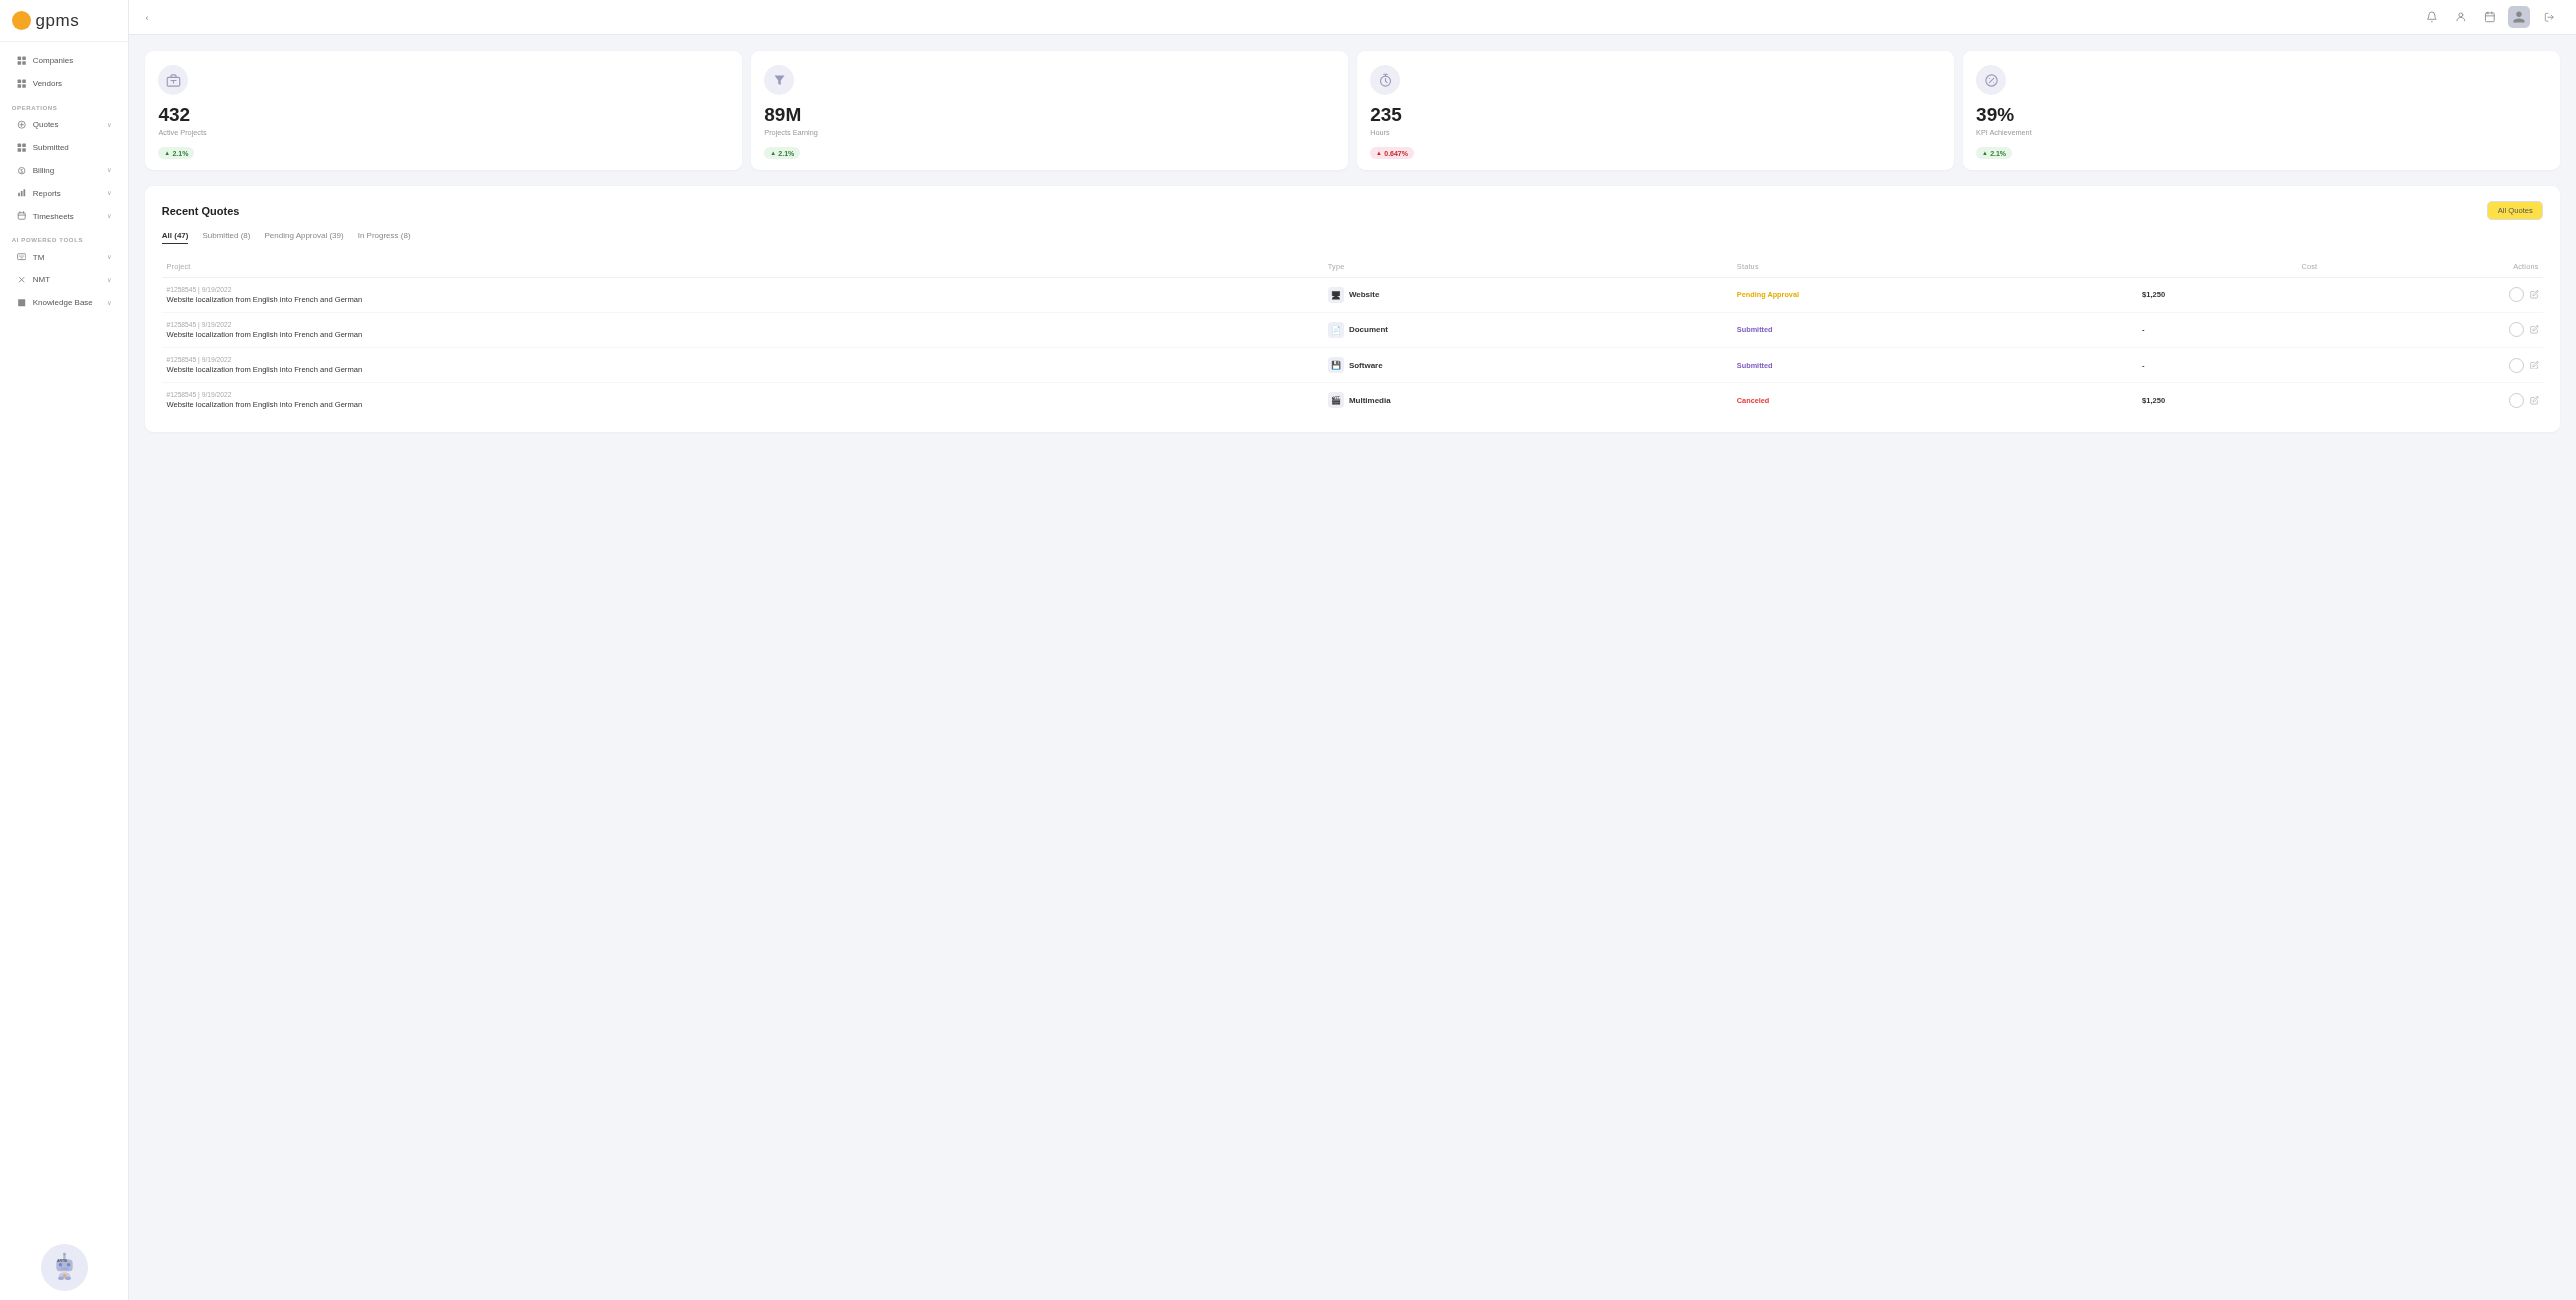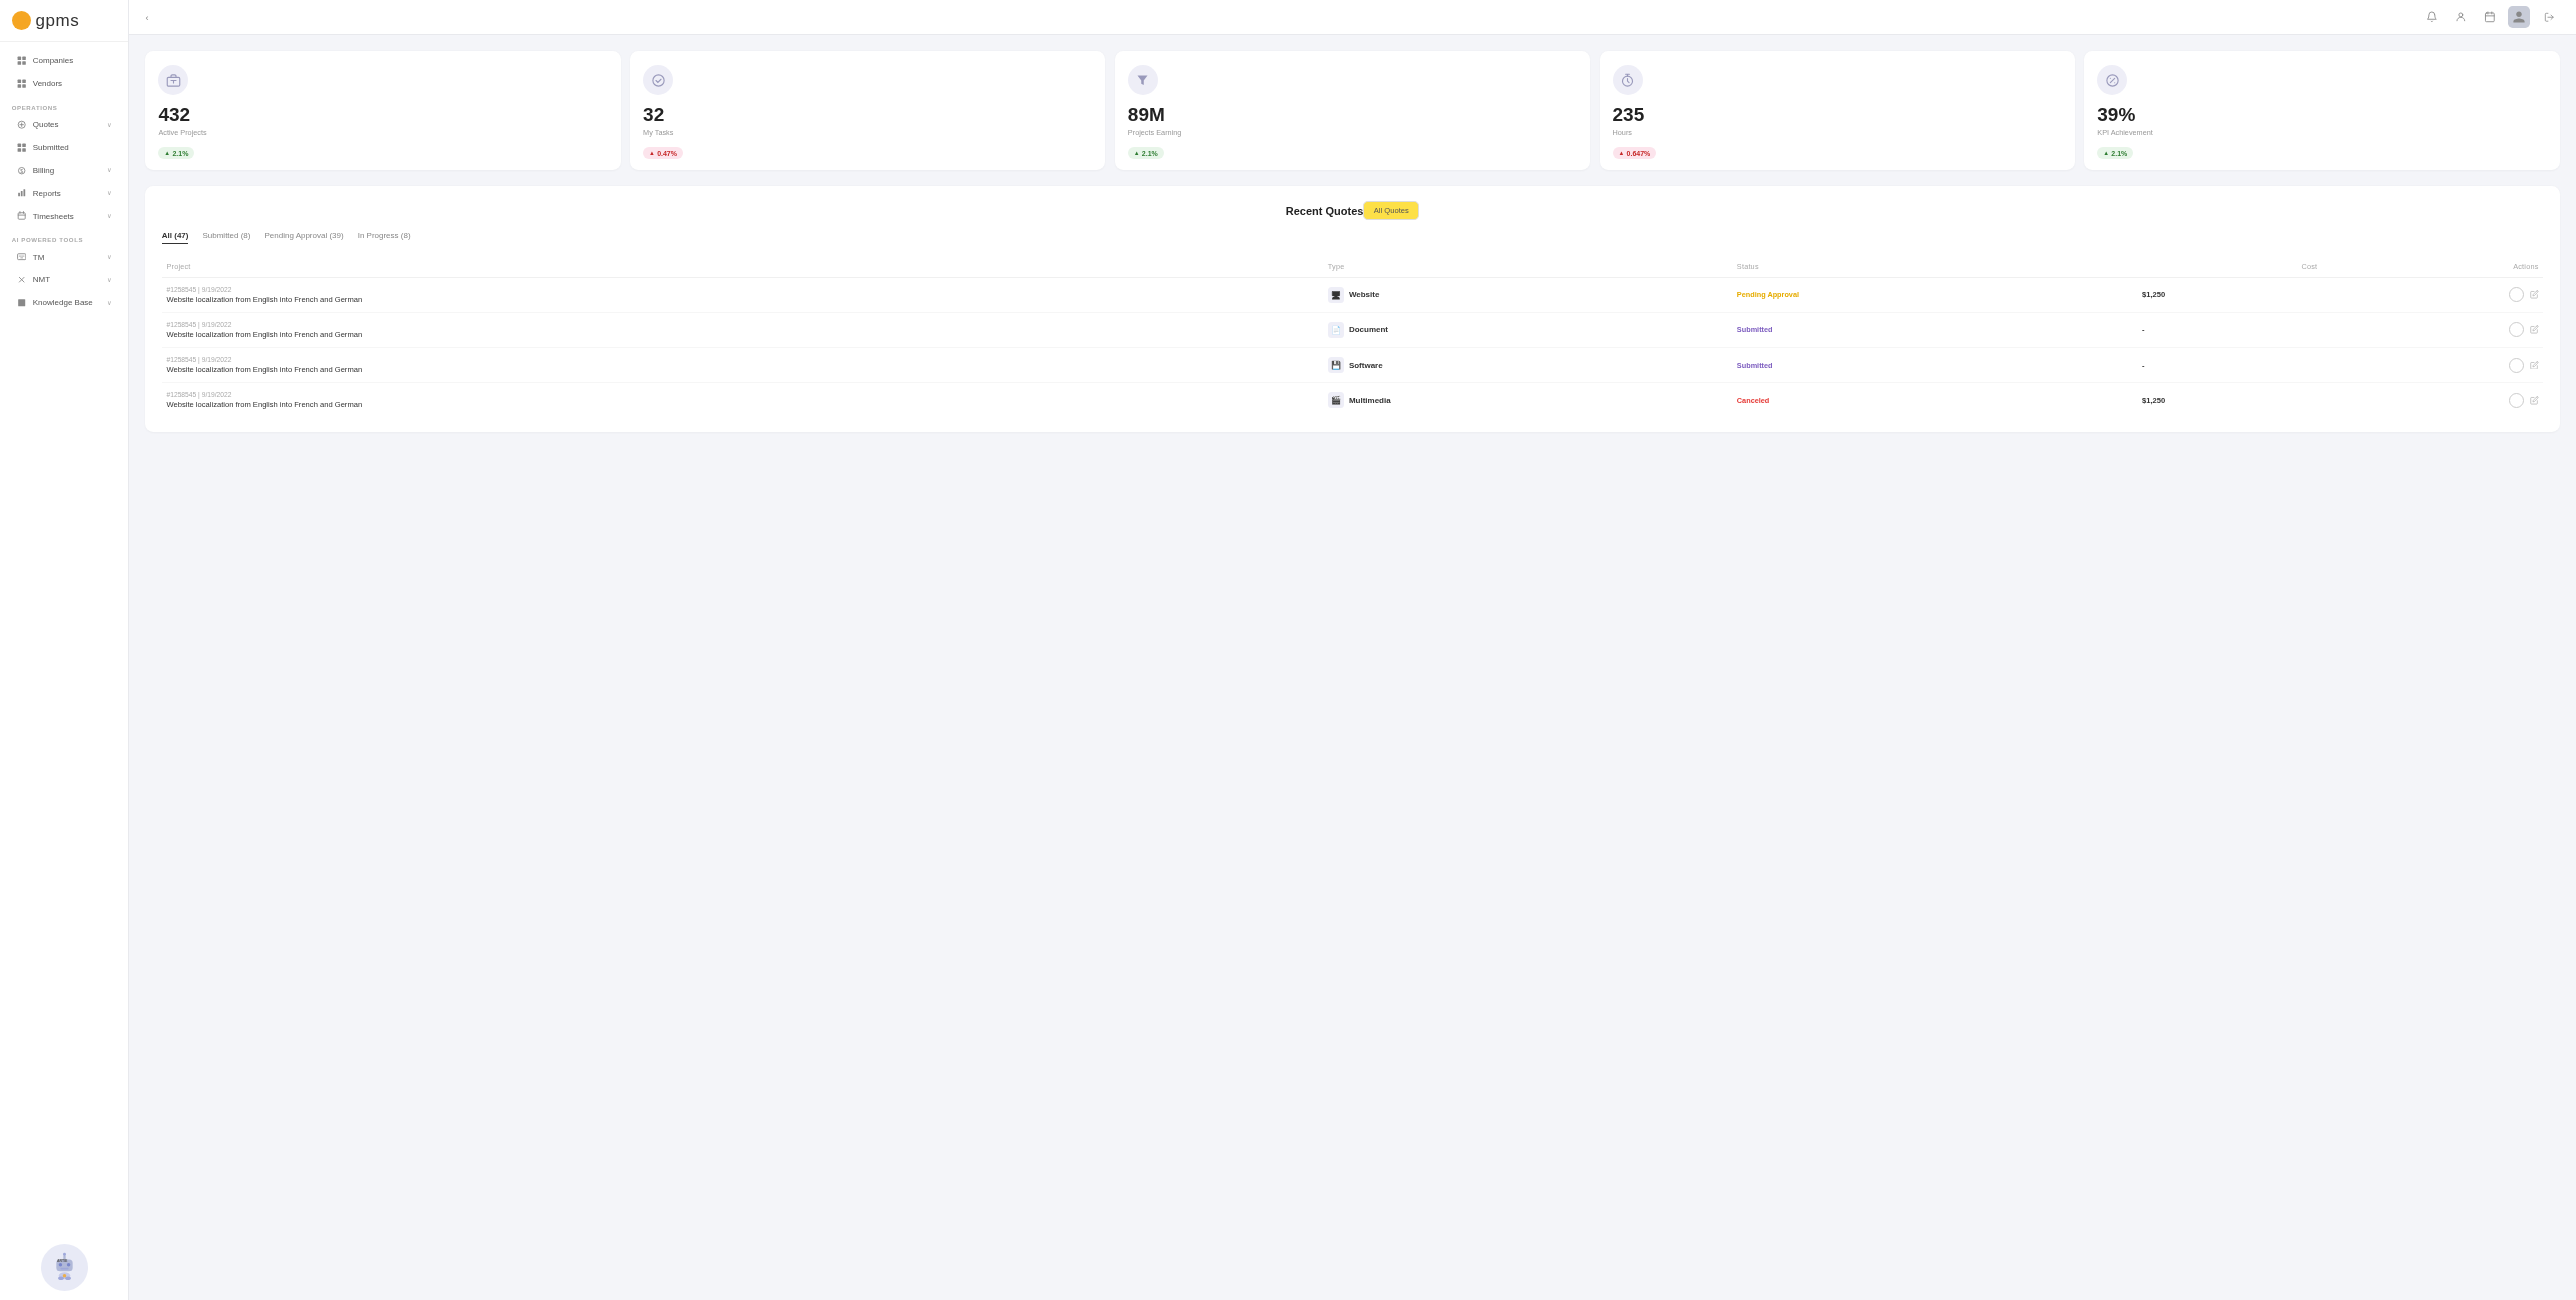--- a/index.html
+++ b/index.html
@@ -48,21 +48,21 @@
     .stat-icon svg { width: 15px; height: 15px; }
     .stat-value { font-size: 19px; font-weight: 700; color: #222; margin-bottom: 2.3px; line-height: 1.1; }
     .stat-label { font-size: 7.3px; color: #999; margin-bottom: 10.5px; }
     .stat-badge { display: inline-flex; align-items: center; gap: 2.3px; padding: 2.3px 5.9px; border-radius: 11.7px; font-size: 7px; font-weight: 600; }
     .stat-badge.green { background: #e8f5e9; color: #2e7d32; }
     .stat-badge.red { background: #fce4ec; color: #c62828; }
     .badge-arrow { font-size: 5.9px; }
 
     
     .section-card { background: #fff; border-radius: 8.2px; padding: 15px 16.4px; box-shadow: 0 0.6px 2.3px rgba(0,0,0,0.04); }
-    .section-header { display: flex; align-items: center; justify-content: center; margin-bottom: 10.5px; }
+    .section-header { display: flex; align-items: center; justify-content: space-between; margin-bottom: 10.5px; }
     .section-title { font-size: 11px; font-weight: 700; color: #222; }
     .all-quotes-btn { background: #fde047; border: 0.6px solid #ddd; border-radius: 4.7px; padding: 4.1px 9.4px; font-size: 7.6px; cursor: pointer; color: #555; }
 
     
     .tabs { display: flex; gap: 14px; margin-bottom: 11.7px; }
     .tab { font-size: 8px; cursor: pointer; color: #888; padding-bottom: 3.5px; border-bottom: 1.2px solid transparent; }
     .tab.active { color: #333; font-weight: 600; border-bottom: 1.2px solid #333; }
 
     
     .table { width: 100%; border-collapse: collapse; }
@@ -311,34 +311,20 @@
               </svg>
           </div>
           <div class="stat-value">432</div>
           <div class="stat-label">Active Projects</div>
           <span class="stat-badge green">
             <span class="badge-arrow">▲</span>
             <span>2.1%</span>
           </span>
         </div>
 
-        <div class="stat-card">
-          <div class="stat-icon">
-            <svg width="15" height="15" viewBox="0 0 24 24" fill="none" stroke="#9999bb" stroke-width="1.8" stroke-linecap="round">
-                <circle cx="12" cy="12" r="9"></circle>
-                <path d="M8 12l3 3 5-5"></path>
-              </svg>
-          </div>
-          <div class="stat-value">32</div>
-          <div class="stat-label">My Tasks</div>
-          <span class="stat-badge red">
-            <span class="badge-arrow">▲</span>
-            <span>0.47%</span>
-          </span>
-        </div>
 
         <div class="stat-card">
           <div class="stat-icon">
             <svg width="15" height="15" viewBox="0 0 24 24" fill="none">
                 <path d="M4 4h16l-6 8v7l-4-2v-5L4 4z" fill="#9999bb"></path>
               </svg>
           </div>
           <div class="stat-value">89M</div>
           <div class="stat-label">Projects Earning</div>
           <span class="stat-badge green">

